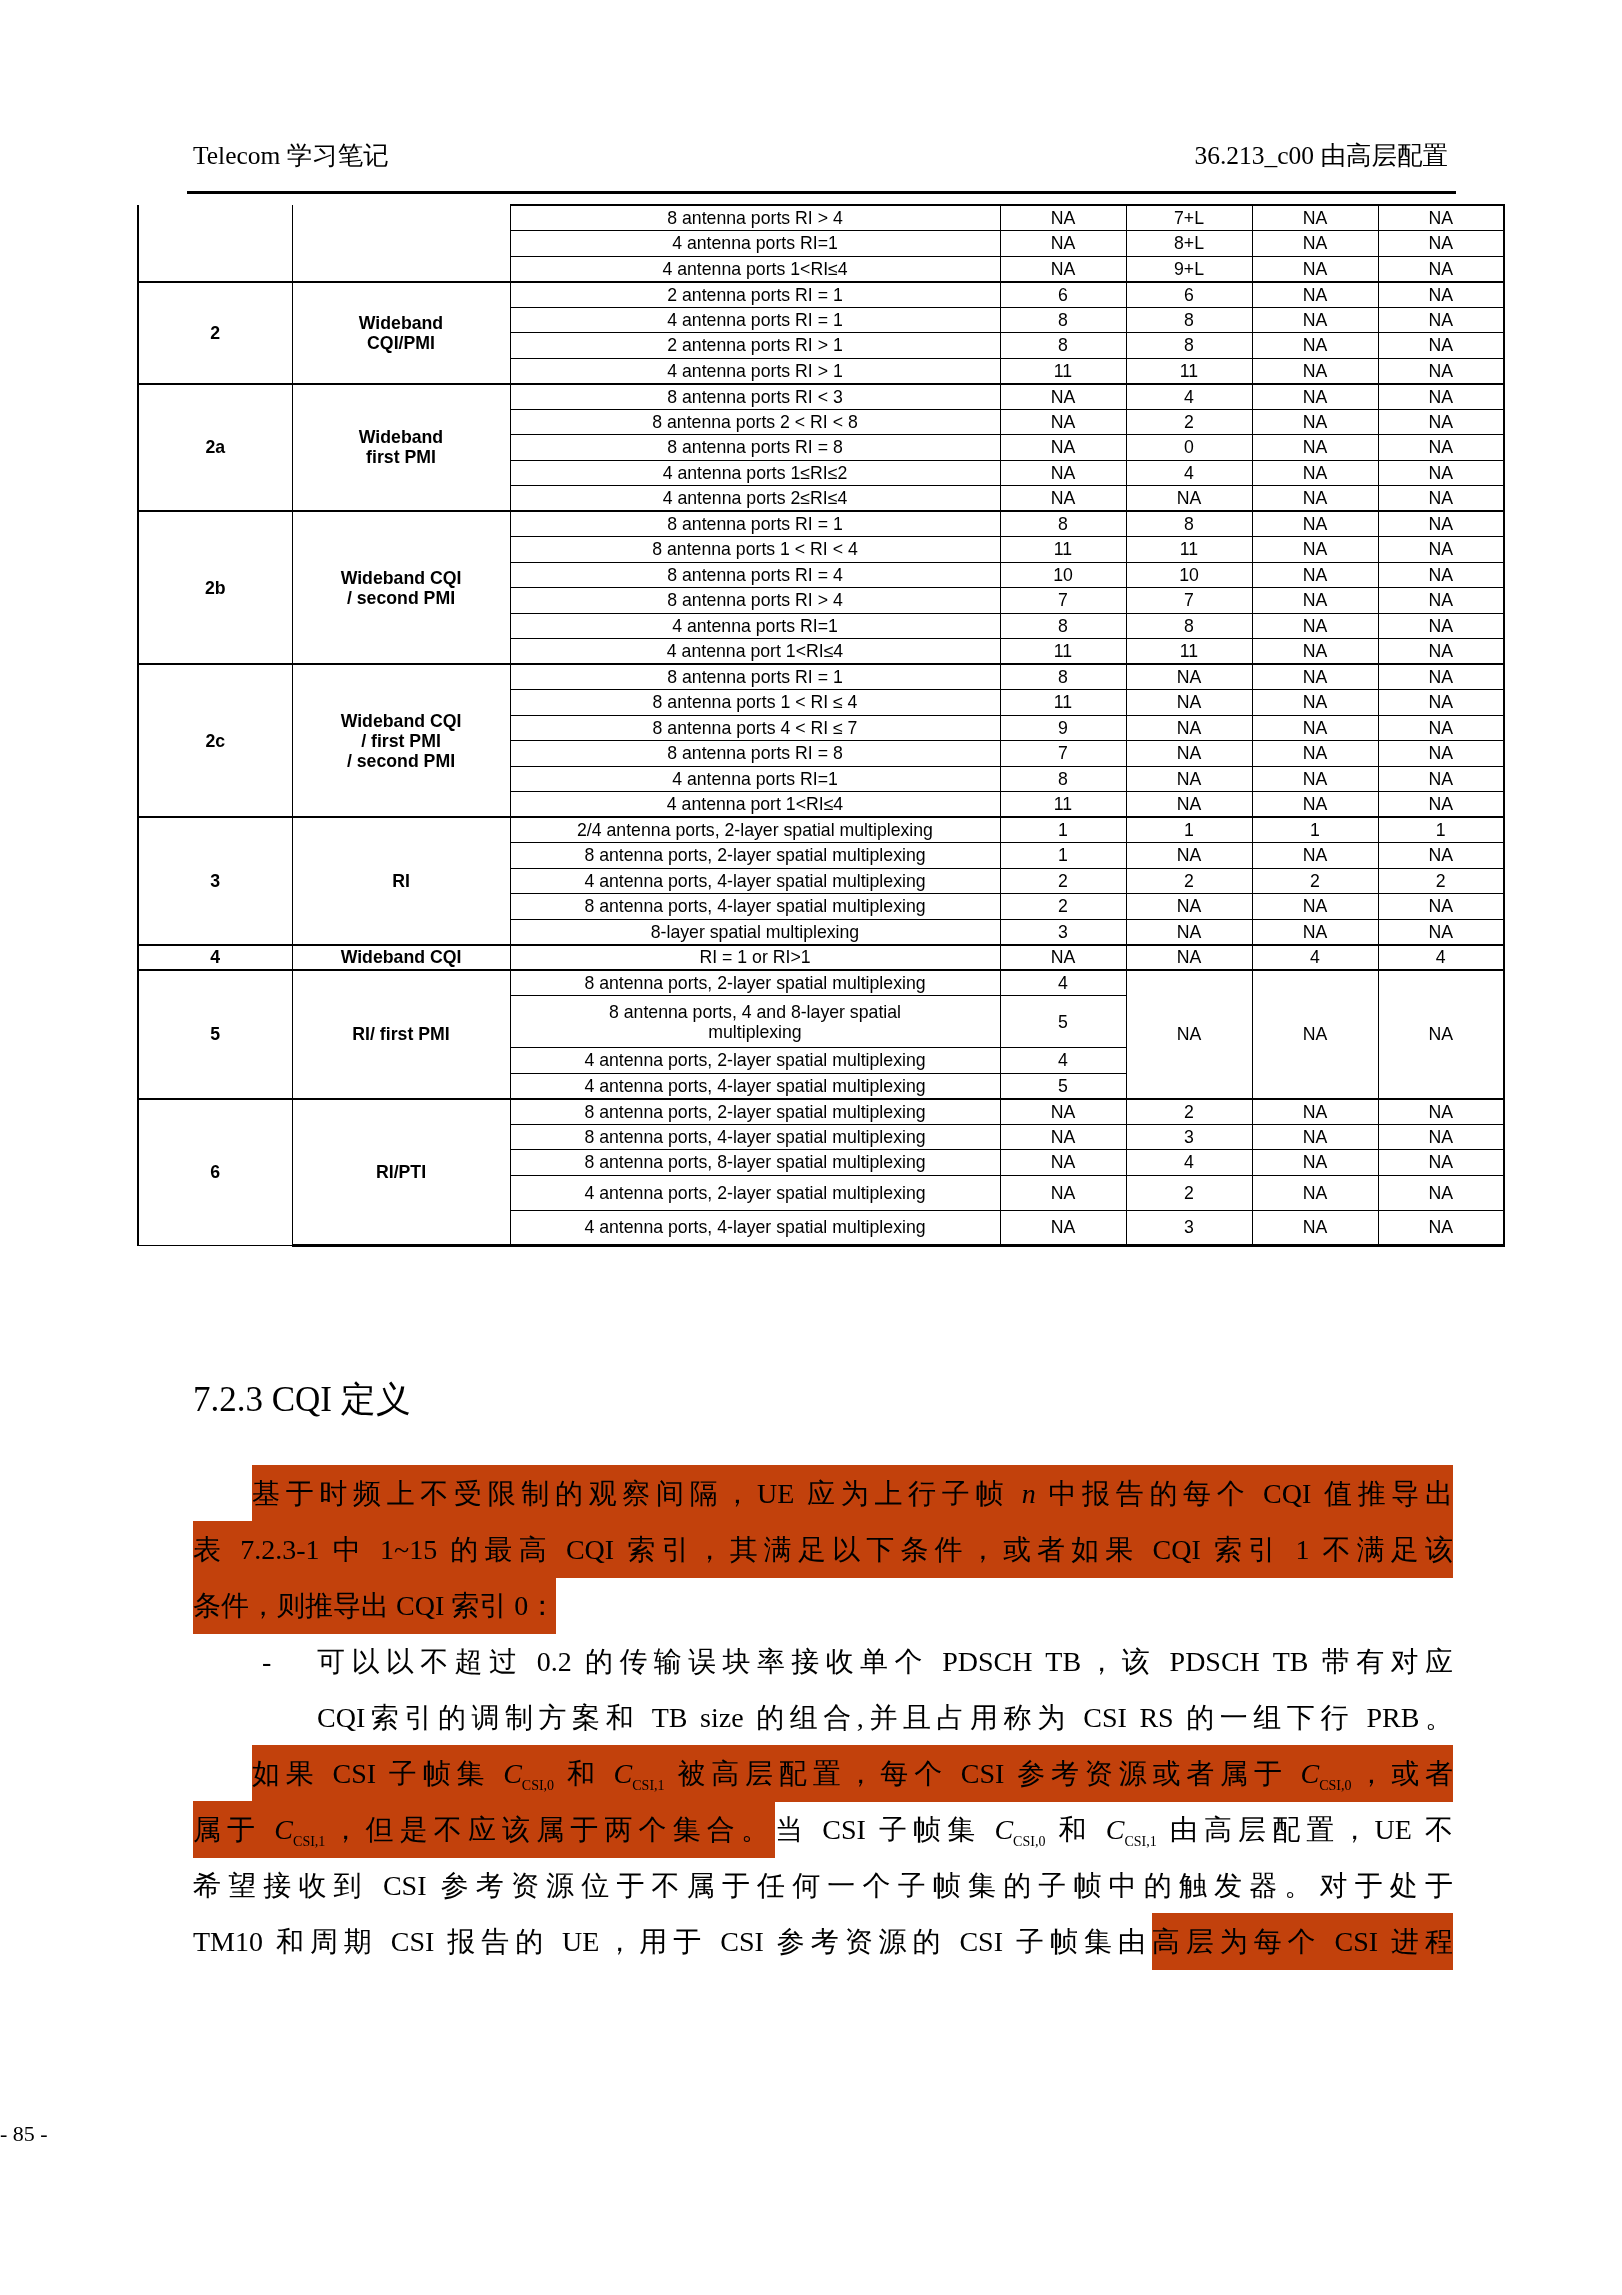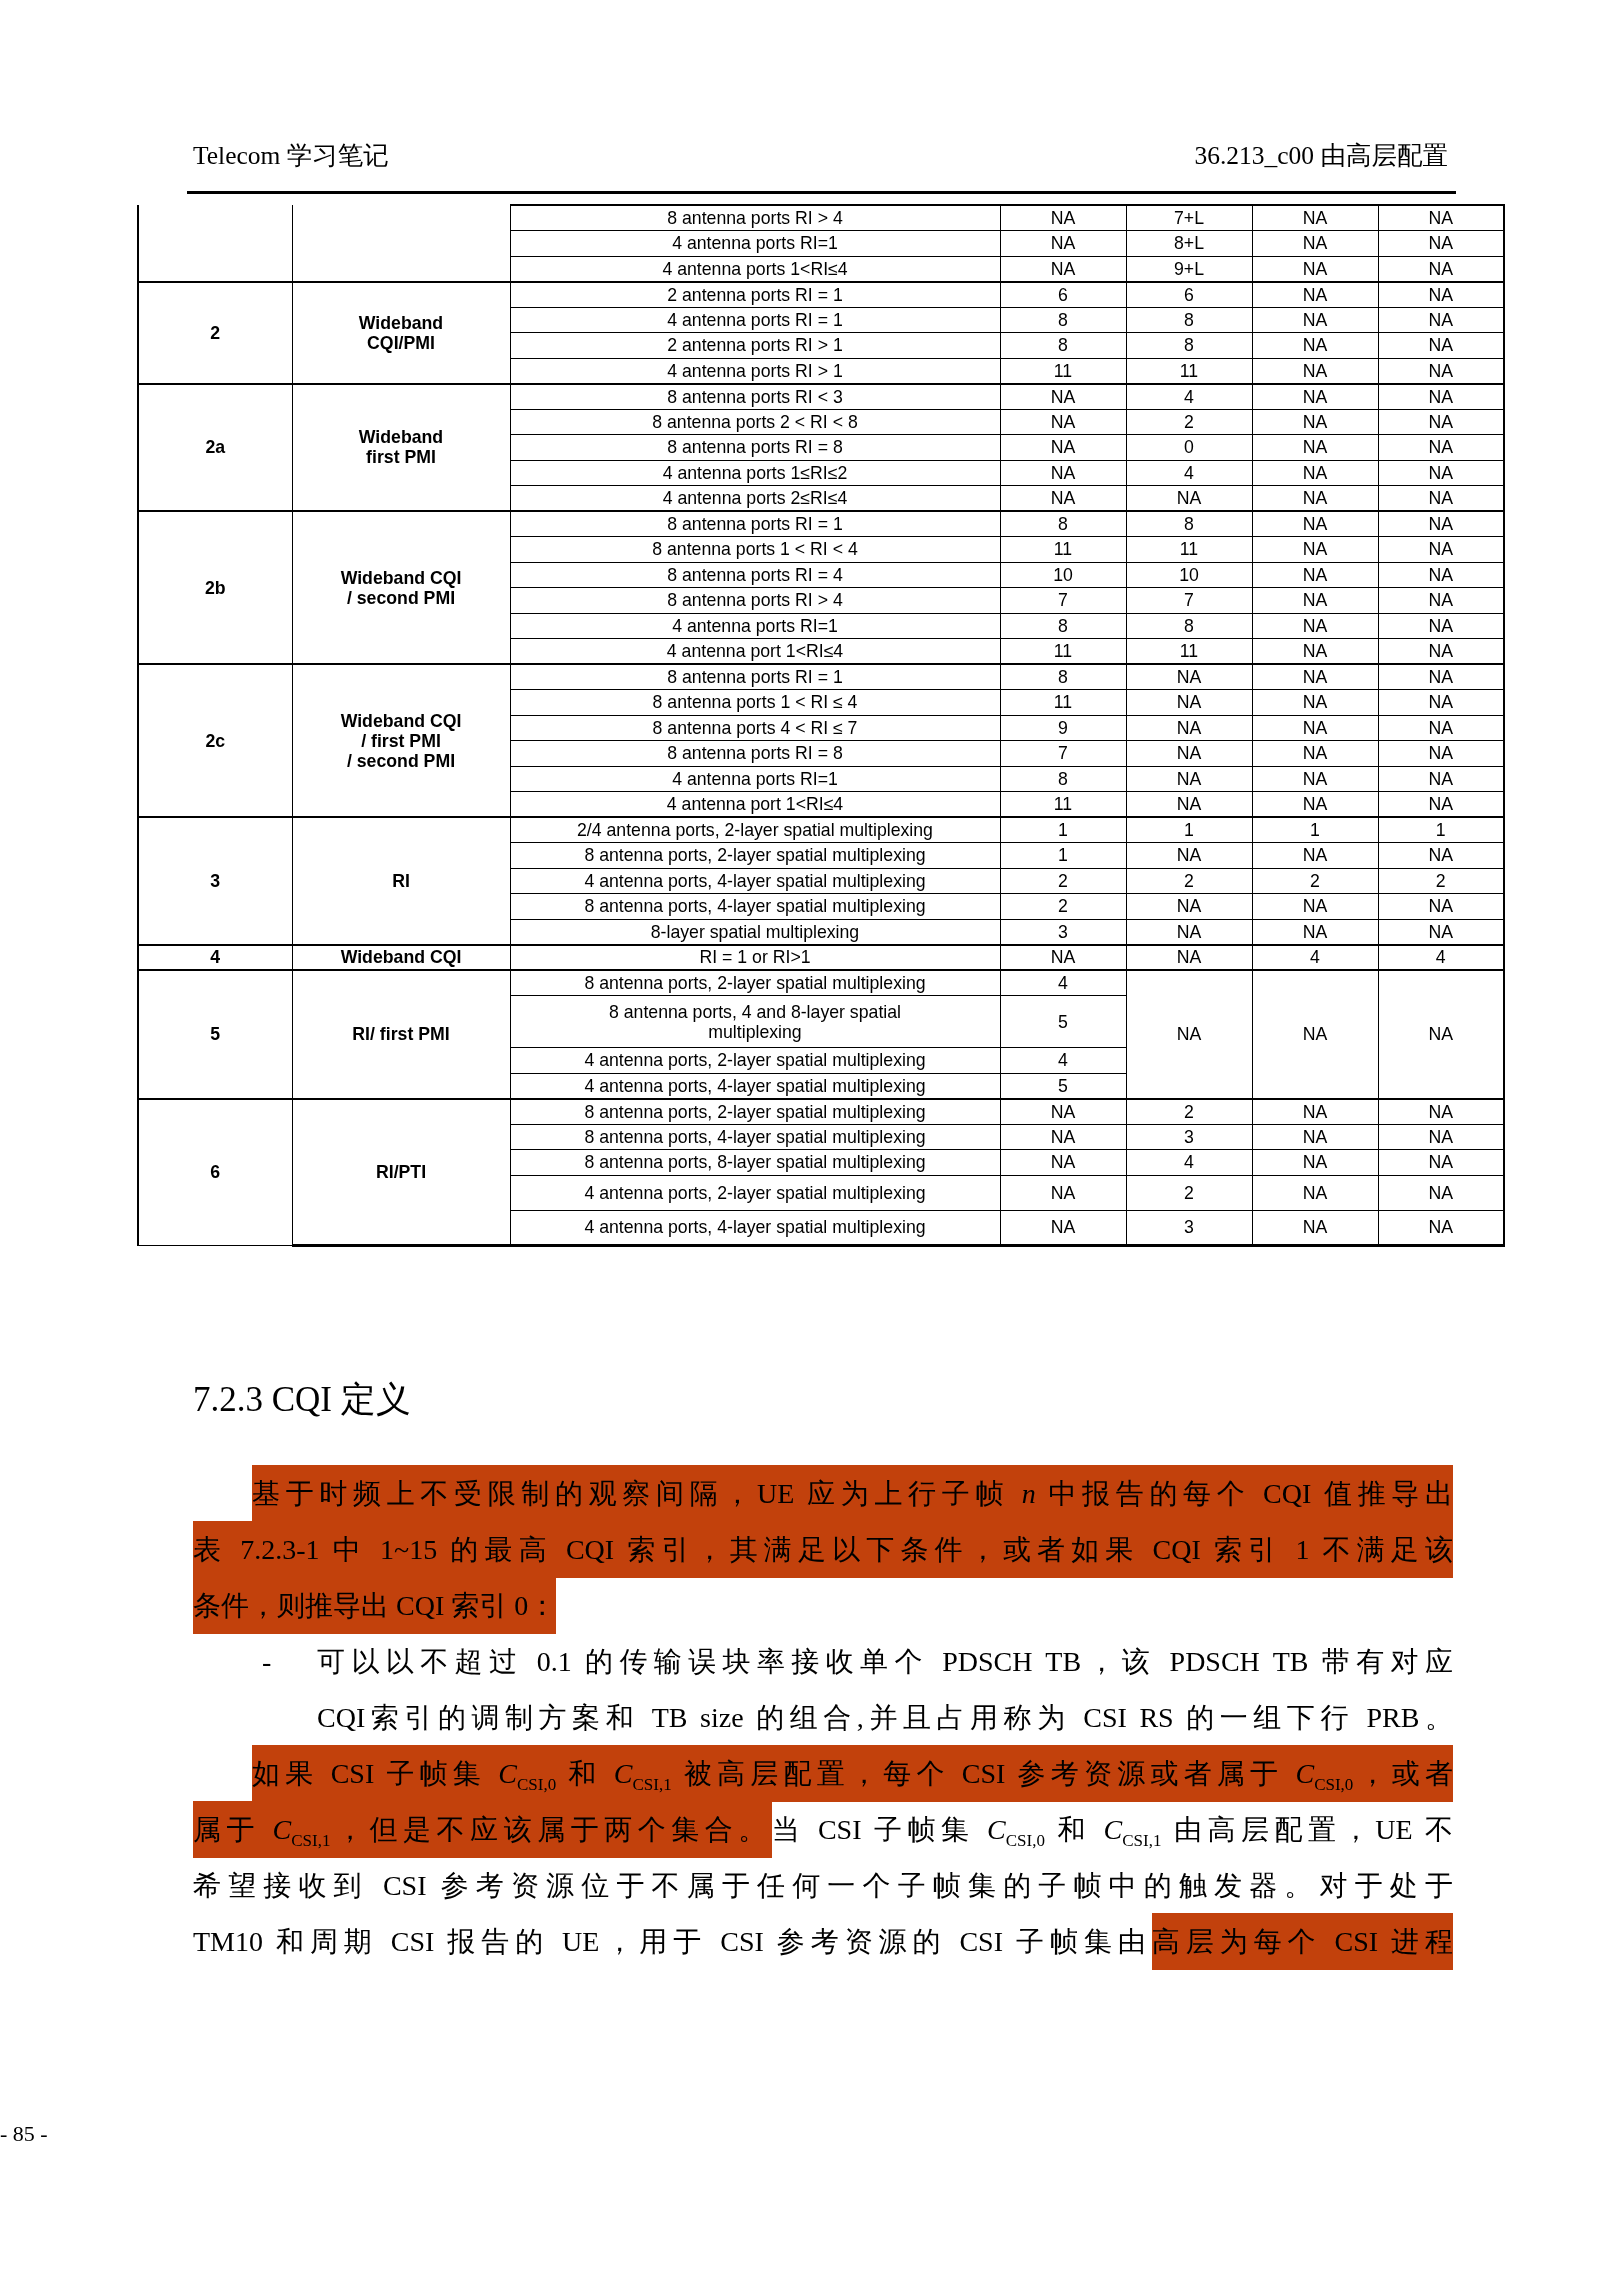--- a/index.html
+++ b/index.html
@@ -44,21 +44,21 @@
   }
   .paras{
     position:absolute;left:193px;top:1466px;width:1260px;
     font-size:28px;line-height:56px;
   }
   .line{position:relative;min-height:56px;white-space:normal;}
   .line.j{text-align:justify;text-align-last:justify;}
   .hl{background:#c2410c;padding:13px 0;}
   .bullet{position:absolute;left:69px;top:0;}
   .paras i{font-style:italic;}
-  .paras sub{font-size:17px;line-height:0;vertical-align:-6.5px;}
+  .paras sub{font-size:14px;line-height:0;vertical-align:-6.5px;}
 
   .pageno{
     position:absolute;left:0;top:2121px;width:1483px;
     text-align:left;font-size:22px;
   }
 </style>
 </head>
 <body>
 
 <div class="page">
@@ -375,21 +375,21 @@
 
   <h2 class="h2">7.2.3 CQI 定义</h2>
 
   <div class="paras" id="paras">
       <div>
         <div class="line j" style="padding-left: 59px;"><span class="hl">基于时频上不受限制的观察间隔，UE 应为上行子帧 </span><span class="hl"><i>n</i></span><span class="hl"> 中报告的每个 CQI 值推导出</span></div>
         <div class="line j"><span class="hl">表 7.2.3-1 中 1~15 的最高 CQI 索引，其满足以下条件，或者如果 CQI 索引 1 不满足该</span></div>
         <div class="line"><span class="hl">条件，则推导出 CQI 索引 0：</span></div>
       </div>
       <div>
-        <div class="line j" style="padding-left: 124px;"><span class="bullet">-</span><span>可以以不超过 0.1 的传输误块率接收单个 PDSCH TB，该 PDSCH TB 带有对应</span></div>
+        <div class="line j" style="padding-left: 124px;"><span class="bullet">-</span><span>可以以不超过 0.2 的传输误块率接收单个 PDSCH TB，该 PDSCH TB 带有对应</span></div>
         <div class="line j" style="padding-left: 124px;"><span>CQI索引的调制方案和 TB size 的组合,并且占用称为 CSI RS 的一组下行 PRB。</span></div>
       </div>
       <div>
         <div class="line j" style="padding-left: 59px;"><span class="hl">如果 CSI 子帧集 </span><span class="hl"><i>C</i><sub>CSI,0</sub></span><span class="hl"> 和 </span><span class="hl"><i>C</i><sub>CSI,1</sub></span><span class="hl"> 被高层配置，每个 CSI 参考资源或者属于 </span><span class="hl"><i>C</i><sub>CSI,0</sub></span><span class="hl">，或者</span></div>
         <div class="line j"><span class="hl">属于 </span><span class="hl"><i>C</i><sub>CSI,1</sub></span><span class="hl">，但是不应该属于两个集合。</span><span>当 CSI 子帧集 </span><span><i>C</i><sub>CSI,0</sub></span><span> 和 </span><span><i>C</i><sub>CSI,1</sub></span><span> 由高层配置，UE 不</span></div>
         <div class="line j"><span>希望接收到 CSI 参考资源位于不属于任何一个子帧集的子帧中的触发器。对于处于</span></div>
         <div class="line j"><span>TM10 和周期 CSI 报告的 UE，用于 CSI 参考资源的 CSI 子帧集由</span><span class="hl">高层为每个 CSI 进程</span></div>
       </div>
     </div>
 

